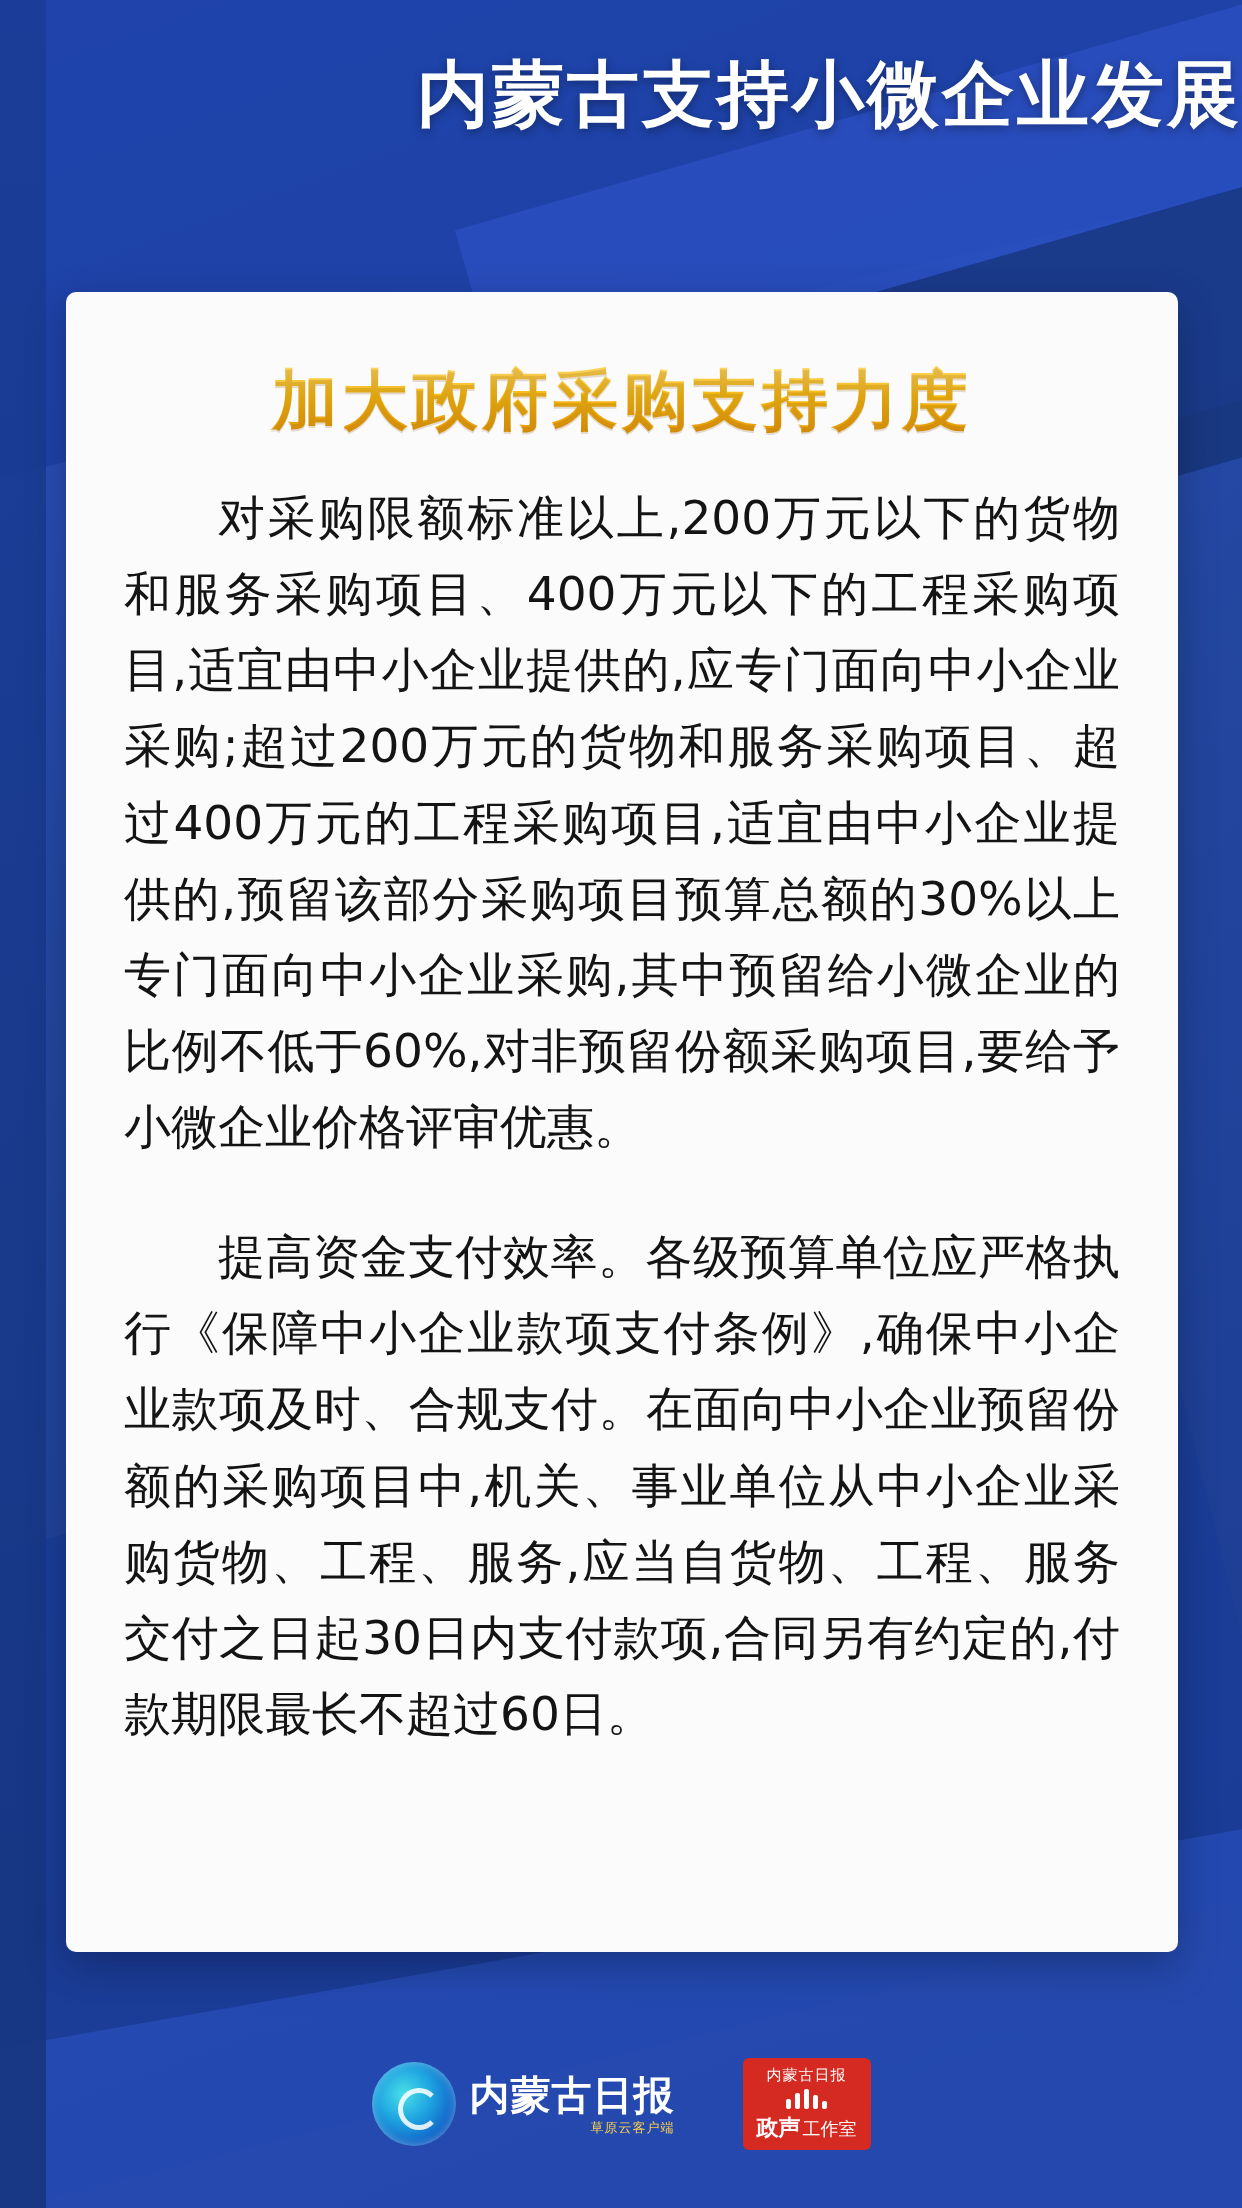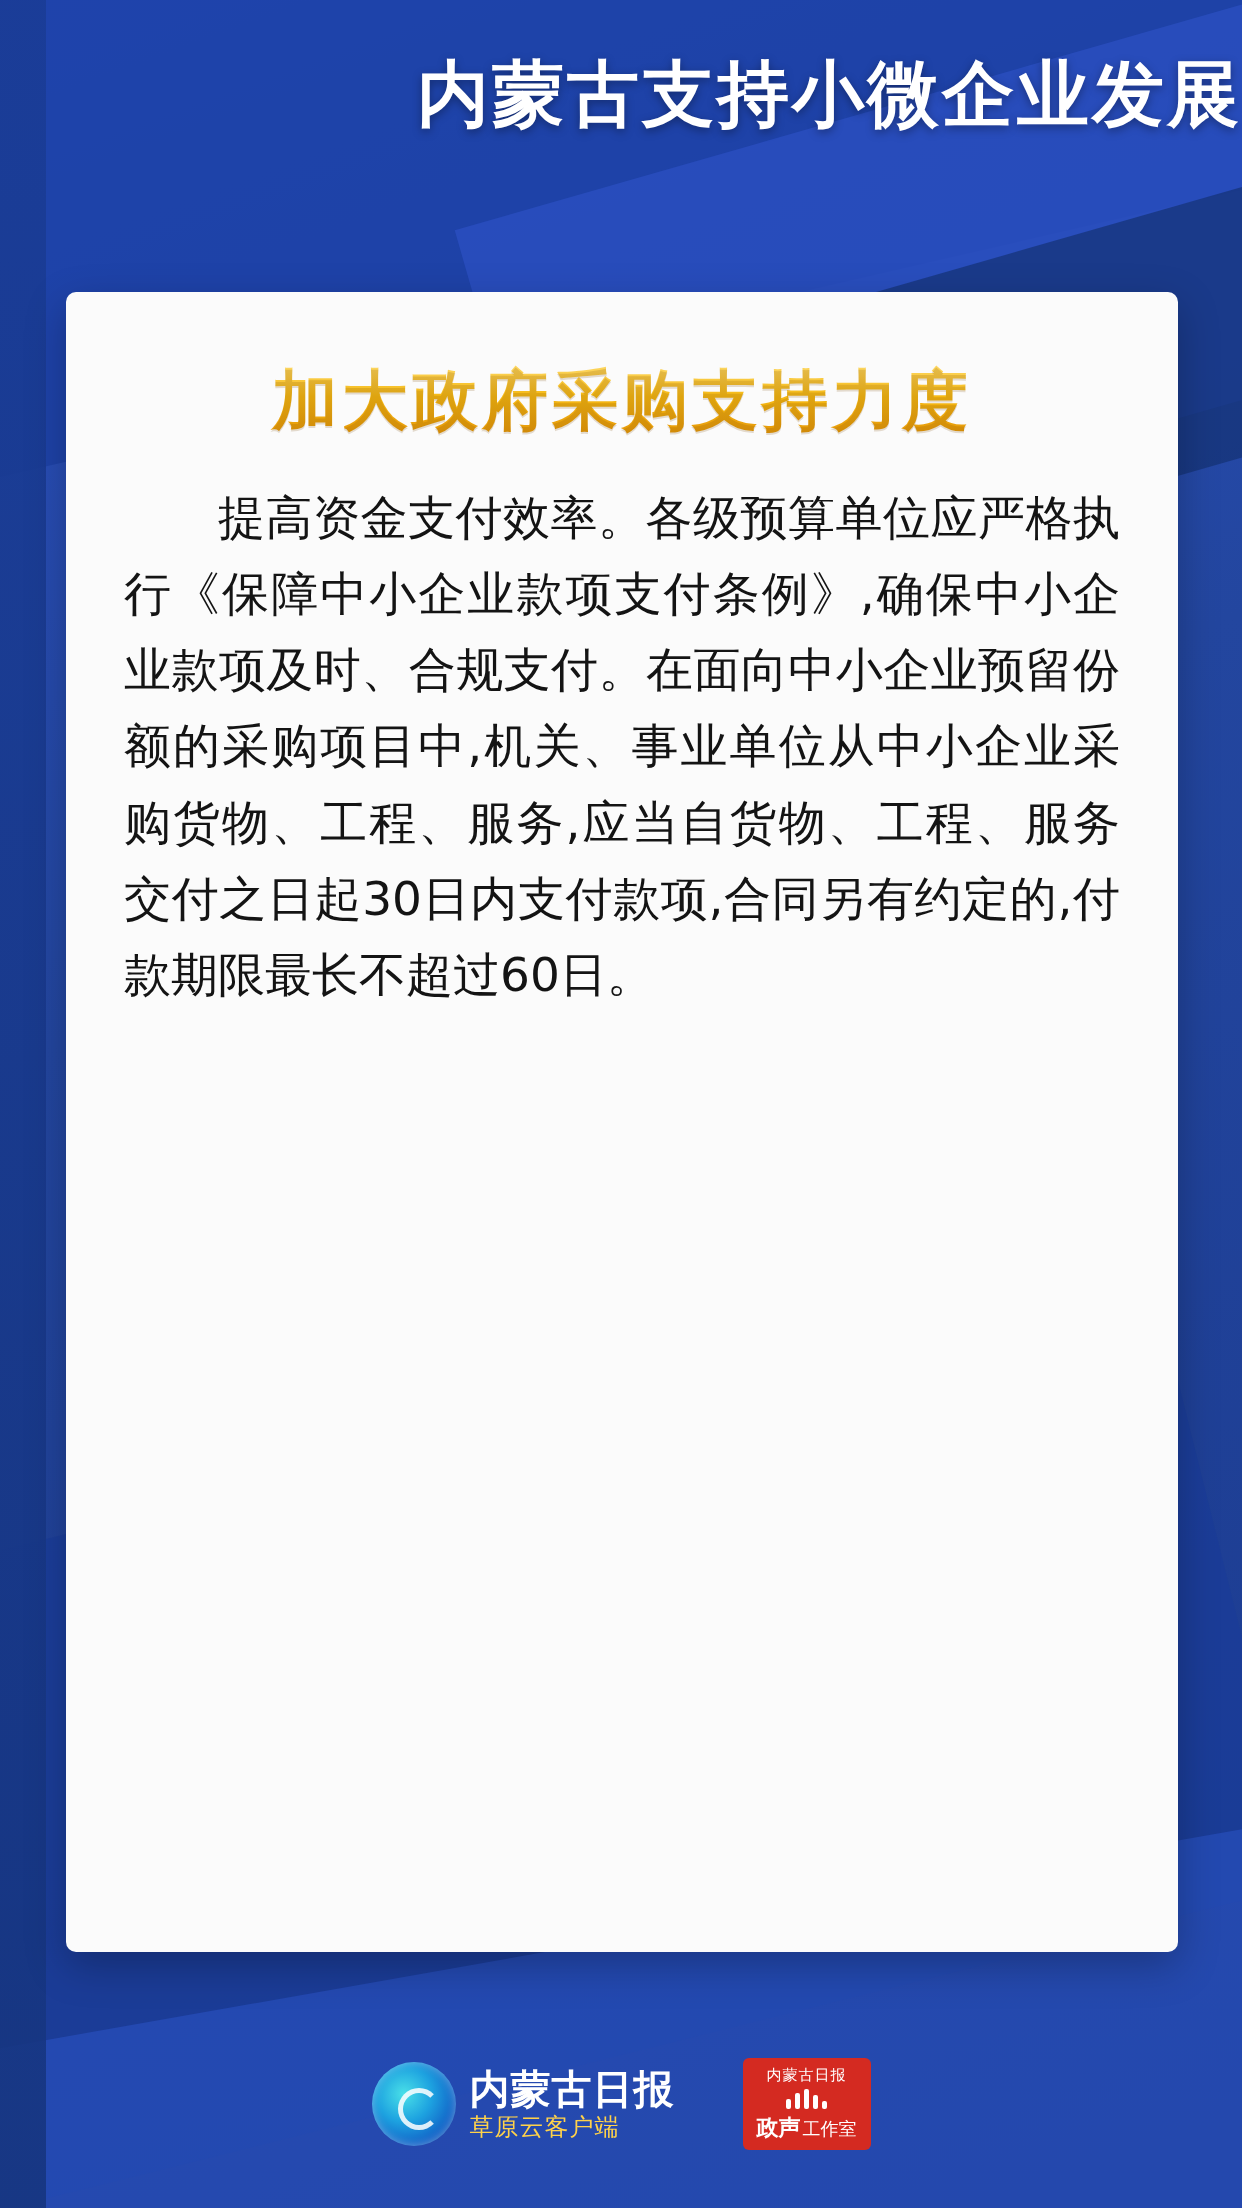--- a/index.html
+++ b/index.html
@@ -184,23 +184,24 @@
   }
   .logo-text .main {
     color: #ffffff;
     font-size: 40px;
     font-weight: bold;
     letter-spacing: 1px;
     font-family: "DejaVu Serif", "Liberation Serif", serif;
   }
   .logo-text .sub {
     color: #ffd24a;
-    font-size: 24px;
+    font-size: 13px;
     margin-top: 6px;
     letter-spacing: 1px;
+    text-align: right;
   }
   .logo-badge {
     width: 128px;
     height: 92px;
     background: #d42a21;
     border-radius: 6px;
     display: flex;
     flex-direction: column;
     align-items: center;
     justify-content: center;
@@ -249,20 +250,21 @@
   <div class="bg-band-e"></div>
   <div class="bg-edge-left"></div>
 </div>
 
 <div class="header">
   <div class="header-title">内蒙古支持小微企业发展</div>
 </div>
 
 <div class="card">
   <div class="card-title">加大政府采购支持力度</div>
+  <div class="body-text">对采购限额标准以上,200万元以下的货物和服务采购项目、400万元以下的工程采购项目,适宜由中小企业提供的,应专门面向中小企业采购;超过200万元的货物和服务采购项目、超过400万元的工程采购项目,适宜由中小企业提供的,预留该部分采购项目预算总额的30%以上专门面向中小企业采购,其中预留给小微企业的比例不低于60%,对非预留份额采购项目,要给予小微企业价格评审优惠。</div>
   <div class="body-text">提高资金支付效率。各级预算单位应严格执行《保障中小企业款项支付条例》,确保中小企业款项及时、合规支付。在面向中小企业预留份额的采购项目中,机关、事业单位从中小企业采购货物、工程、服务,应当自货物、工程、服务交付之日起30日内支付款项,合同另有约定的,付款期限最长不超过60日。</div>
 </div>
 
 <div class="footer">
   <div class="logo-block">
     <div class="logo-mark"></div>
     <div class="logo-text">
       <span class="main">内蒙古日报</span>
       <span class="sub">草原云客户端</span>
     </div>

